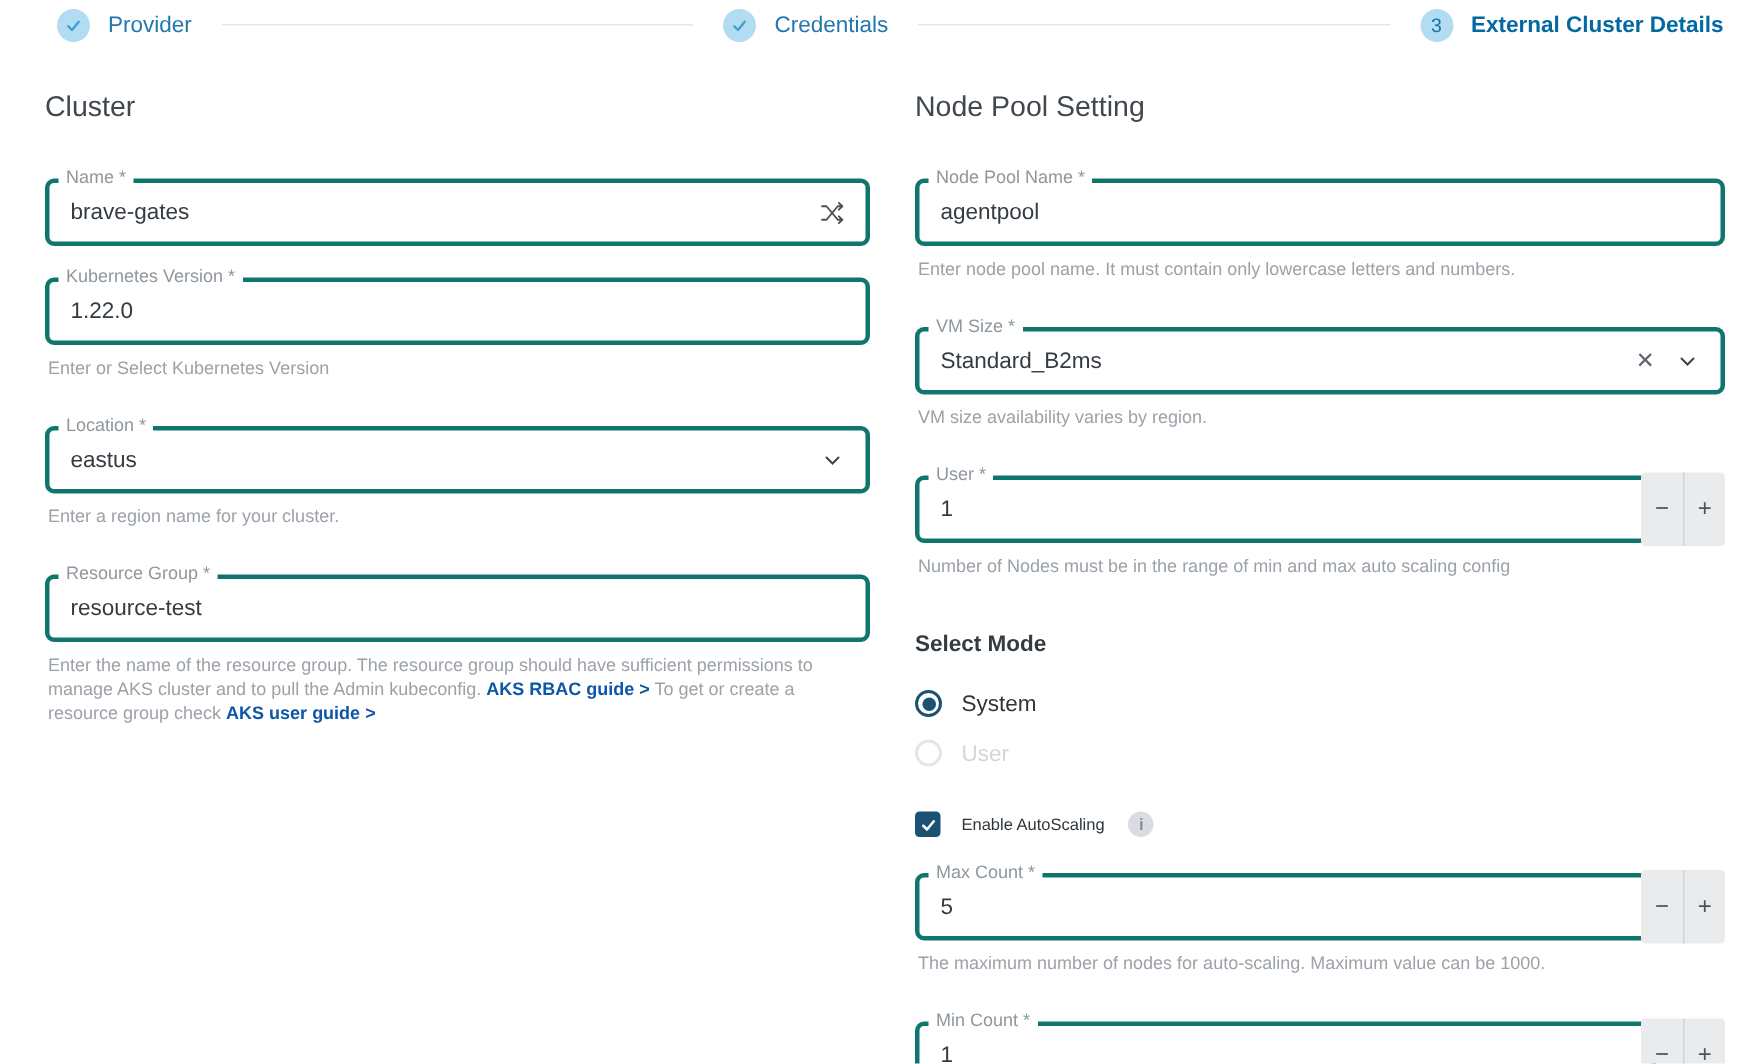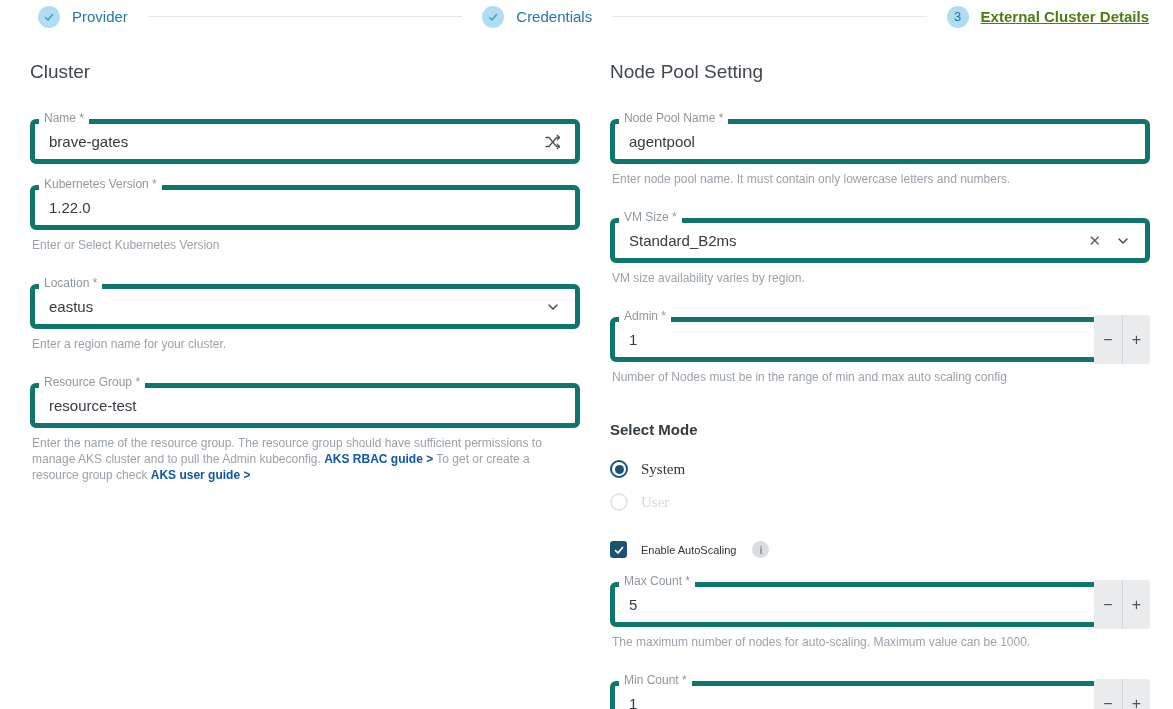--- a/index.html
+++ b/index.html
@@ -14,34 +14,34 @@
   
   .stepper { display:flex; align-items:center; padding:5px 24px 0 38px; height:28px; flex:none; }
   .step { display:flex; align-items:center; gap:12px; white-space:nowrap; }
   .step-circle {
     width:22px; height:22px; border-radius:50%;
     background:#b2dcf2; display:flex; align-items:center; justify-content:center;
     flex:none;
   }
   .step-num { font-size:13px; color:#1b72a6; }
   .step-label { font-size:15px; color:#2277ad; }
-  .step-label.active { color:#4d7c0f; font-weight:bold;text-decoration:underline; }
+  .step-label.active { color:#0369a1; font-weight:bold; }
   .step-line { flex:1; height:1px; background:#e4e7ea; margin:0 20px; }
 
   
   .content { flex:1; display:flex; gap:30px; padding:0 23px 0 30px; }
   .col { display:flex; flex-direction:column; }
   .col-left  { width:550px; }
   .col-right { width:540px; }
   .section-title { font-size:19px; font-weight:400; color:#40474e; margin-top:33px; }
 
   
   .field { position:relative; margin-top:21px; }
   .field-box {
-    height:45px; background:#fff; border:5px solid #0f766e; border-radius:6px;
+    height:45px; background:#fff; border:3px solid #0f766e; border-radius:6px;
     display:flex; align-items:center; padding:0 14px; position:relative;
   }
   .field-label {
     position:absolute; top:-8px; left:9px; background:#fff; padding:0 5px;
     font-size:12px; color:#8f979e; line-height:15px; z-index:2;
   }
   .field-value { flex:1; font-size:15px; color:#343b42; }
   .field-helper { font-size:12px; color:#9ba2a9; margin:7px 0 10px 2px; line-height:16px; }
   .field-icons { display:flex; align-items:center; gap:14px; }
   .clear-x { font-size:15px; color:#5a626a; line-height:1; }
@@ -59,21 +59,21 @@
     font-size:16px; color:#4b5258;
   }
   .spin-btn + .spin-btn { border-left:1px solid #ced4d9; }
 
   
   .rg-helper { width:524px; }
   .rg-helper a { color:#0e57a8; font-weight:bold; text-decoration:none; }
 
   
   .sub-title { font-size:15px; font-weight:bold; color:#343b41; margin-top:26px; }
-  .radio-row { display:flex; align-items:flex-end; gap:13px; margin-top:22px;font-family:Liberation Serif, serif; }
+  .radio-row { display:flex; align-items:flex-end; gap:13px; margin-top:22px; }
   .radio {
     width:18px; height:18px; border-radius:50%; flex:none;
     border:2px solid #1b5173; display:flex; align-items:center; justify-content:center;
   }
   .radio .dot { width:9px; height:9px; border-radius:50%; background:#1b5173; }
   .radio.disabled { border-color:#e2e6e9; }
   .radio-label { font-size:15px; color:#2e353b; }
   .radio-label.disabled { color:#d2d7db; }
 
   .check-row { display:flex; align-items:center; gap:14px; margin-top:30px; }
@@ -195,21 +195,21 @@
             <svg width="16" height="16" viewBox="0 0 24 24" fill="none" stroke="#3c444b" stroke-width="2" stroke-linecap="round">
                 <path d="M6 9l6 6 6-6"></path>
               </svg>
           </span>
         </span>
       </div>
     </div>
     <div class="field-helper">VM size availability varies by region.</div>
 
     <div class="field num-field">
-      <span class="field-label">Admin *</span>
+      <span class="field-label">User *</span>
       <div class="field-box">
         <span class="field-value">1</span>
       </div>
       <div class="spinner">
         <span class="spin-btn">−</span>
         <span class="spin-btn">+</span>
       </div>
     </div>
     <div class="field-helper">Number of Nodes must be in the range of min and max auto scaling config</div>
 

